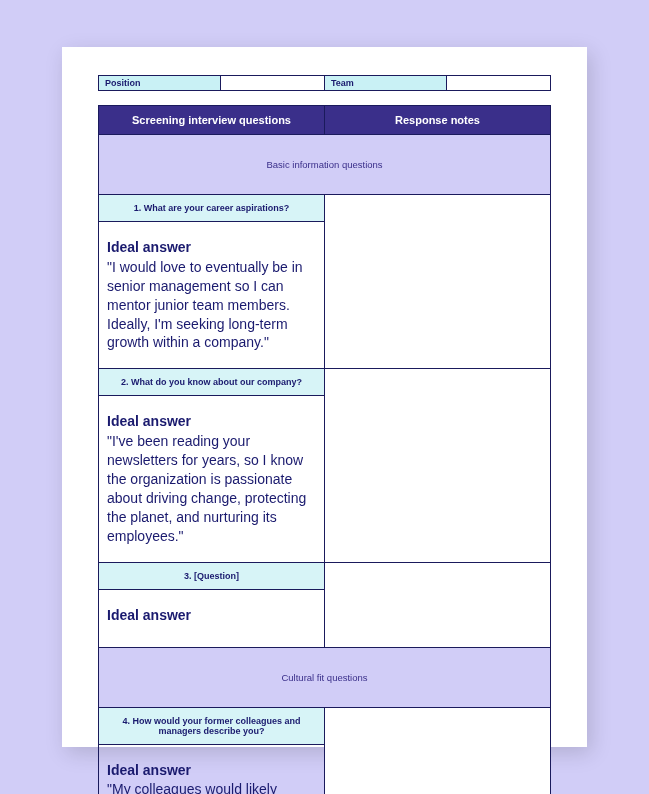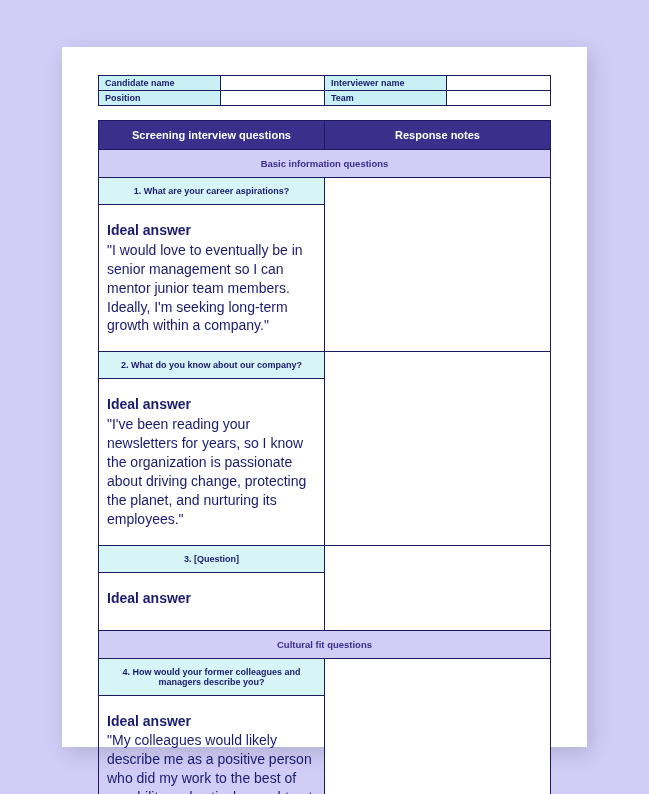--- a/index.html
+++ b/index.html
@@ -60,24 +60,24 @@
       background: #3a2f8a;
       color: #ffffff;
       font-weight: bold;
       text-align: center;
       font-size: 11px;
       padding: 8px 21px;
     }
     .section-row td {
       background: #d1cdf7;
       color: #3a2f8a;
-      font-weight: bold;
+      font-weight: normal;
       text-align: center;
       font-size: 9.5px;
-      padding: 8px 4px;
+      padding: 24px 4px;
     }
     .question-cell {
       background: #d7f4f7;
       color: #1a1a6e;
       font-weight: bold;
       font-size: 9px;
       padding: 8px 8px;
       width: 50%;
       text-align: center;
     }
@@ -121,26 +121,20 @@
     }
   </style>
 </head>
 <body>
 
 <div class="page">
 
 
   <table class="info-grid">
     <tbody>
-        <tr>
-      <td class="info-label">Candidate name</td>
-      <td class="info-value"></td>
-      <td class="info-label">Interviewer name</td>
-      <td class="info-value"></td>
-    </tr>
     <tr>
       <td class="info-label">Position</td>
       <td class="info-value"></td>
       <td class="info-label">Team</td>
       <td class="info-value"></td>
     </tr>
   </tbody>
     </table>
 
   <table class="qtable">

